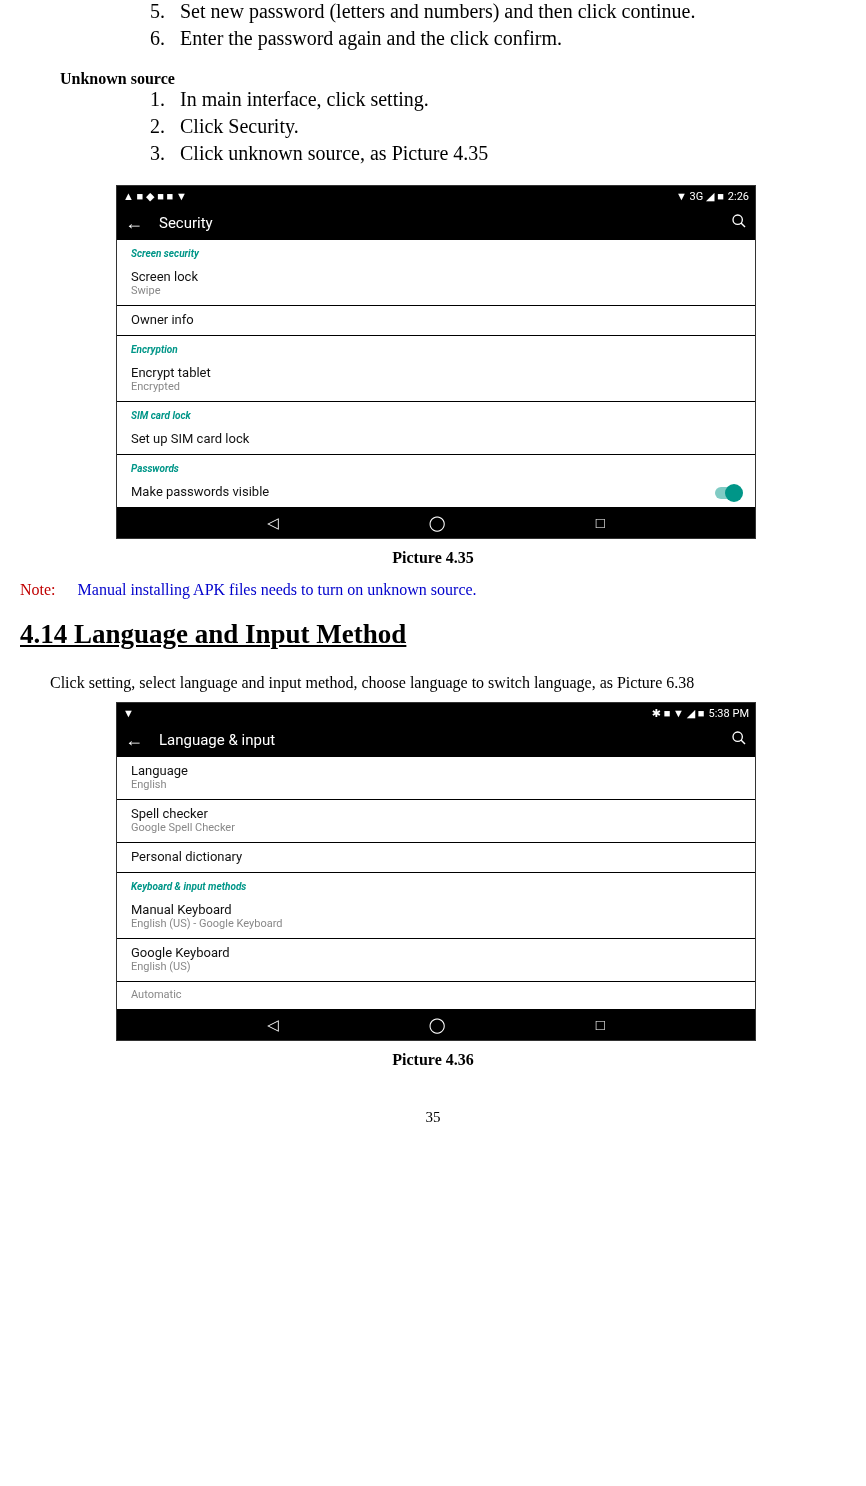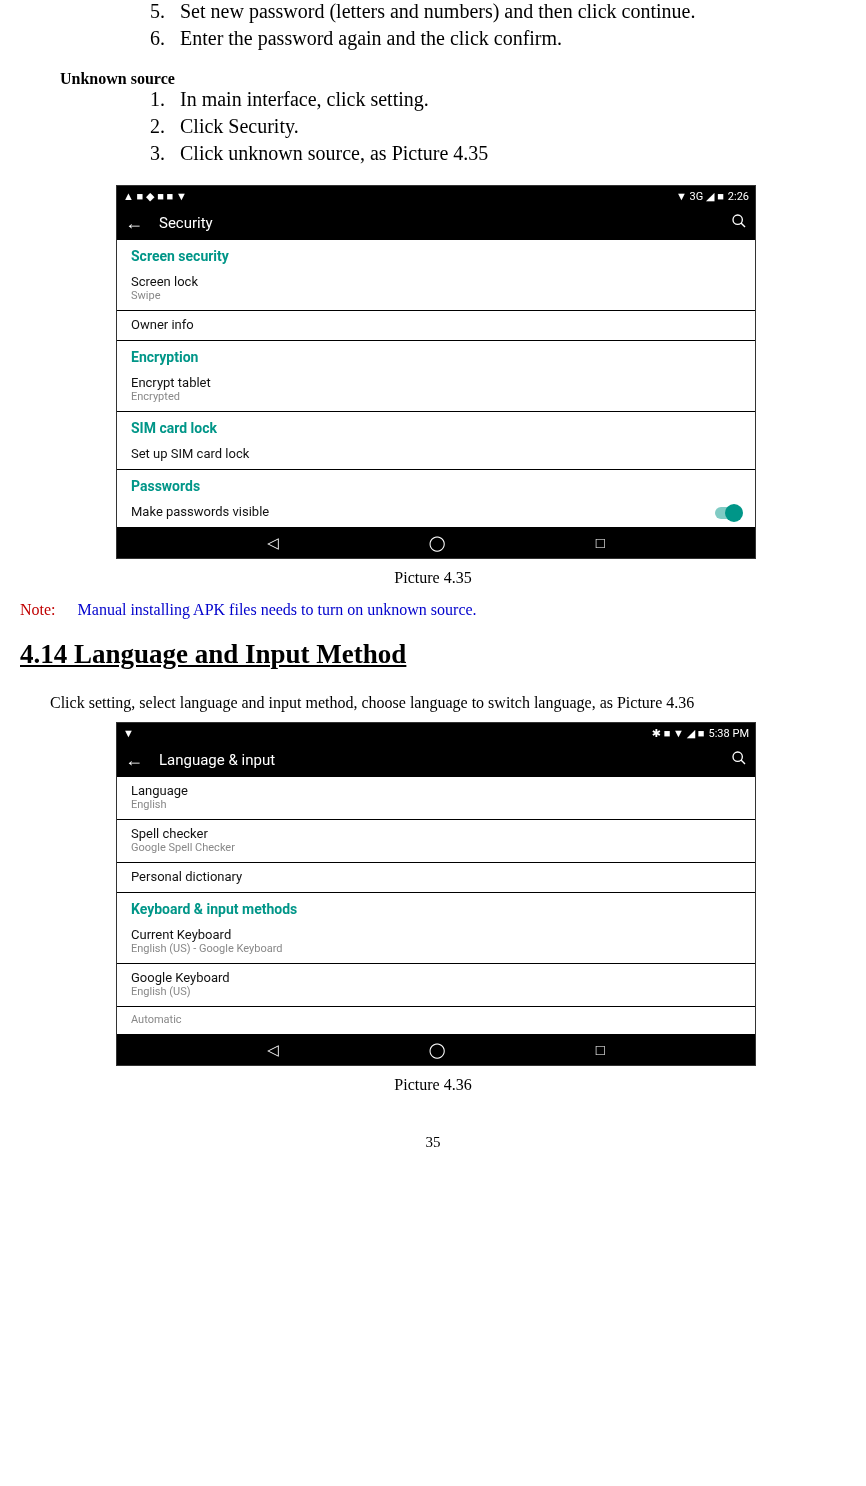--- a/index.html
+++ b/index.html
@@ -19,21 +19,21 @@
     padding-left: 10px;
     margin-bottom: 4px;
   }
   .subhead {
     font-weight: bold;
     font-size: 16px;
     margin-left: 40px;
   }
   .caption {
     text-align: center;
-    font-weight: normal;
+    font-weight: bold;
     font-size: 16px;
     margin: 10px 0 14px 0;
   }
   .note-line {
     font-size: 16px;
     margin: 0 0 20px 0;
   }
   .note-label { color: #c00000; margin-right: 18px; }
   .note-text  { color: #0000cc; text-align: right; }
   h2.section {
@@ -80,23 +80,24 @@
     display: flex;
     align-items: center;
     padding: 6px 8px;
     font-size: 15px;
   }
   .toolbar .back { font-size: 18px; margin-right: 16px; }
   .toolbar .title { flex: 1; }
   .toolbar .search { font-size: 16px; }
   .group-head {
     color: #009688;
-    font-size: 14px;
+    font-size: 10px;
     font-weight: bold;
     padding: 8px 14px 4px 14px;
+    font-style: italic;
   }
   .srow {
     padding: 6px 14px 8px 14px;
     border-bottom: 1px solid #000000;
     position: relative;
   }
   .srow:last-child { border-bottom: none; }
   .srow .t1 { font-size: 13px; color: #111; }
   .srow .t2 { font-size: 11px; color: #888; }
   .toggle {
@@ -196,21 +197,21 @@
 
 <div class="caption">Picture 4.35</div>
 
 <div class="note-line">
   <span class="note-label">Note:</span>
   <span class="note-text">Manual installing APK files needs to turn on unknown source.</span>
 </div>
 
 <h2 class="section">4.14  Language and Input Method</h2>
 
-<p class="body-para">Click setting, select language and input method, choose language to switch language, as Picture 4.36</p>
+<p class="body-para">Click setting, select language and input method, choose language to switch language, as Picture 6.38</p>
 
 <div class="shot">
   <div class="statusbar">
     <span class="icons">▼</span>
     <span class="icons">
       <span>✱ ■ ▼ ◢ ■</span>
       <span>5:38 PM</span>
     </span>
   </div>
   <div class="toolbar">
@@ -231,21 +232,21 @@
   <div class="srow">
     <div class="t1">Spell checker</div>
     <div class="t2">Google Spell Checker</div>
   </div>
   <div class="srow">
     <div class="t1">Personal dictionary</div>
   </div>
 
   <div class="group-head">Keyboard &amp; input methods</div>
   <div class="srow">
-    <div class="t1">Current Keyboard</div>
+    <div class="t1">Manual Keyboard</div>
     <div class="t2">English (US) - Google Keyboard</div>
   </div>
   <div class="srow">
     <div class="t1">Google Keyboard</div>
     <div class="t2">English (US)</div>
   </div>
   <div class="srow">
     <div class="t2">Automatic</div>
   </div>
 

